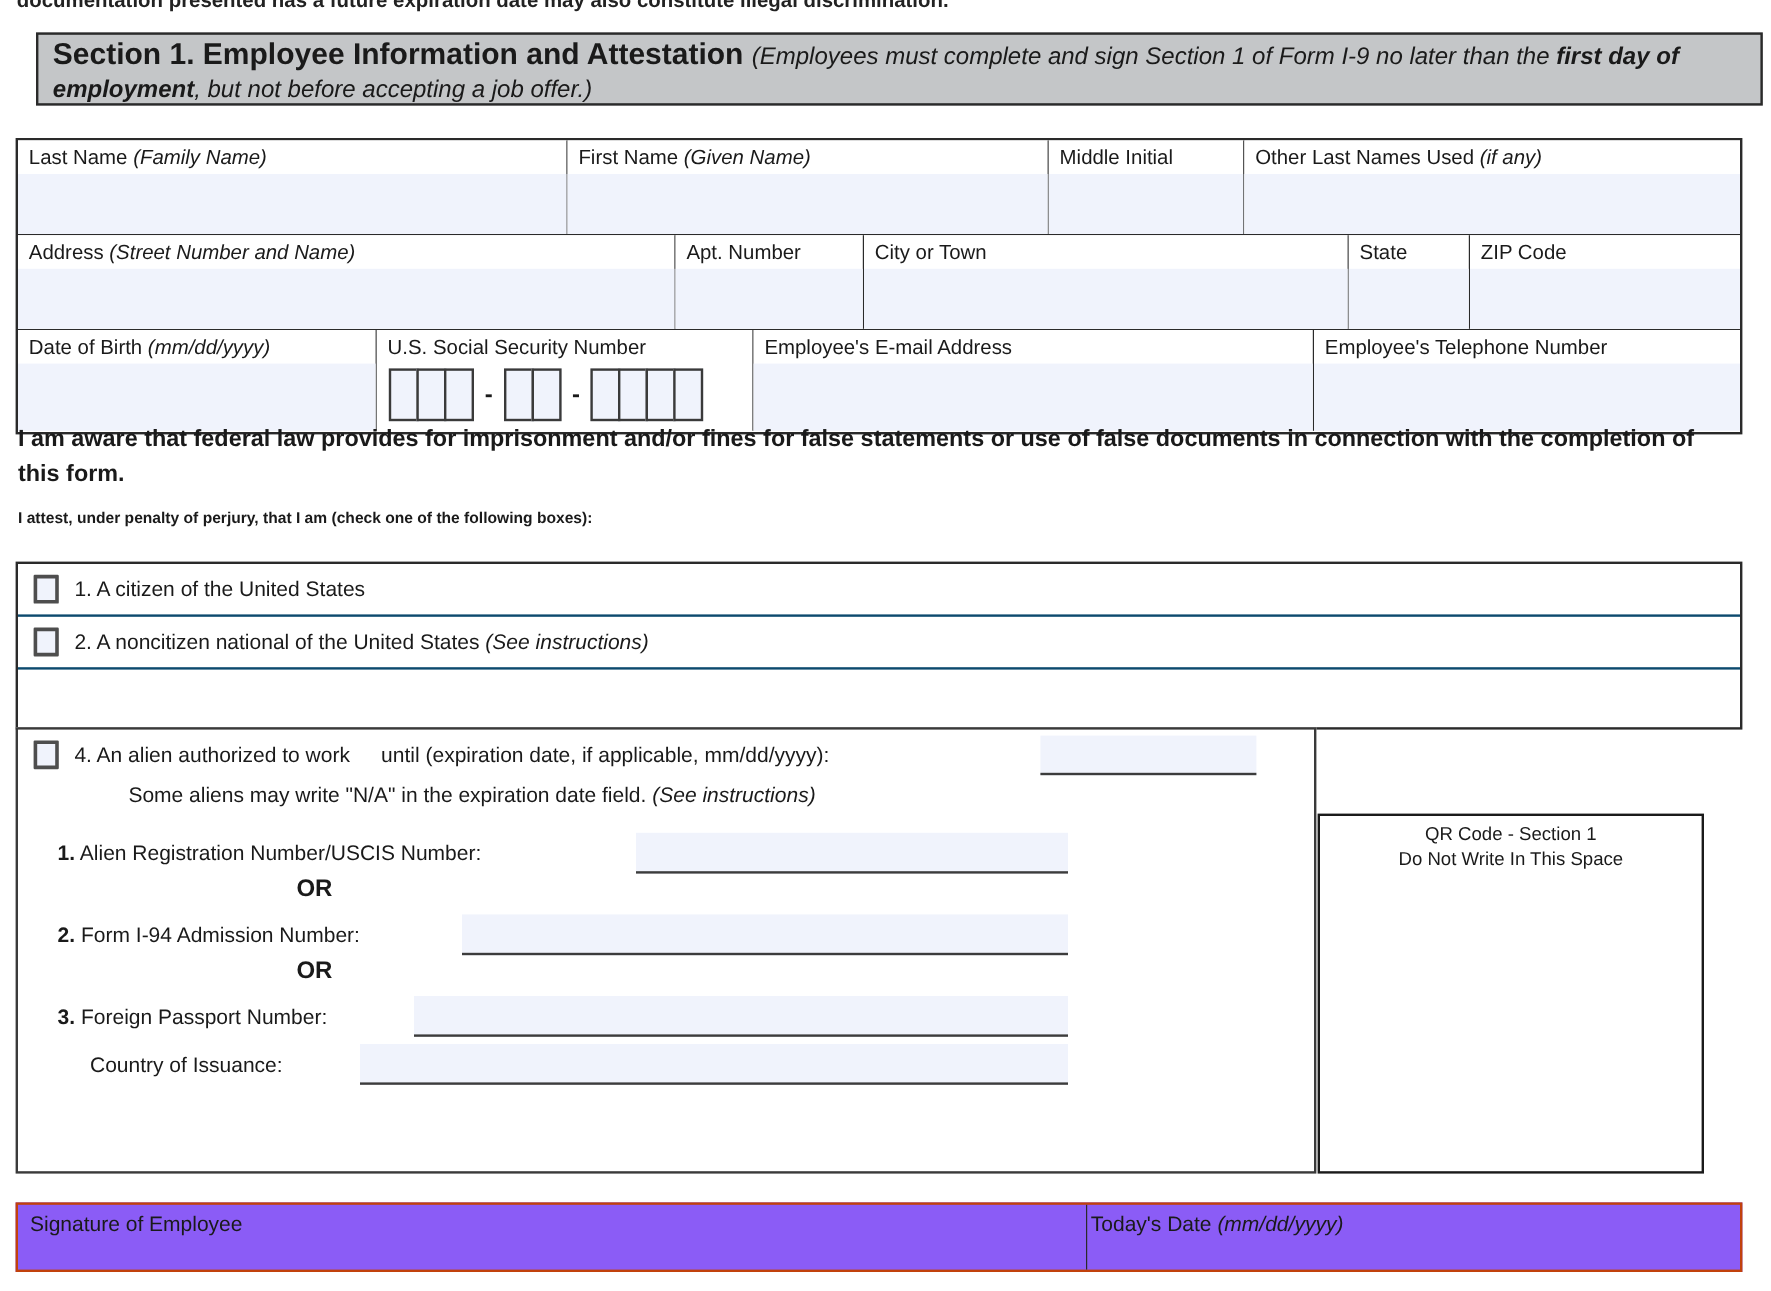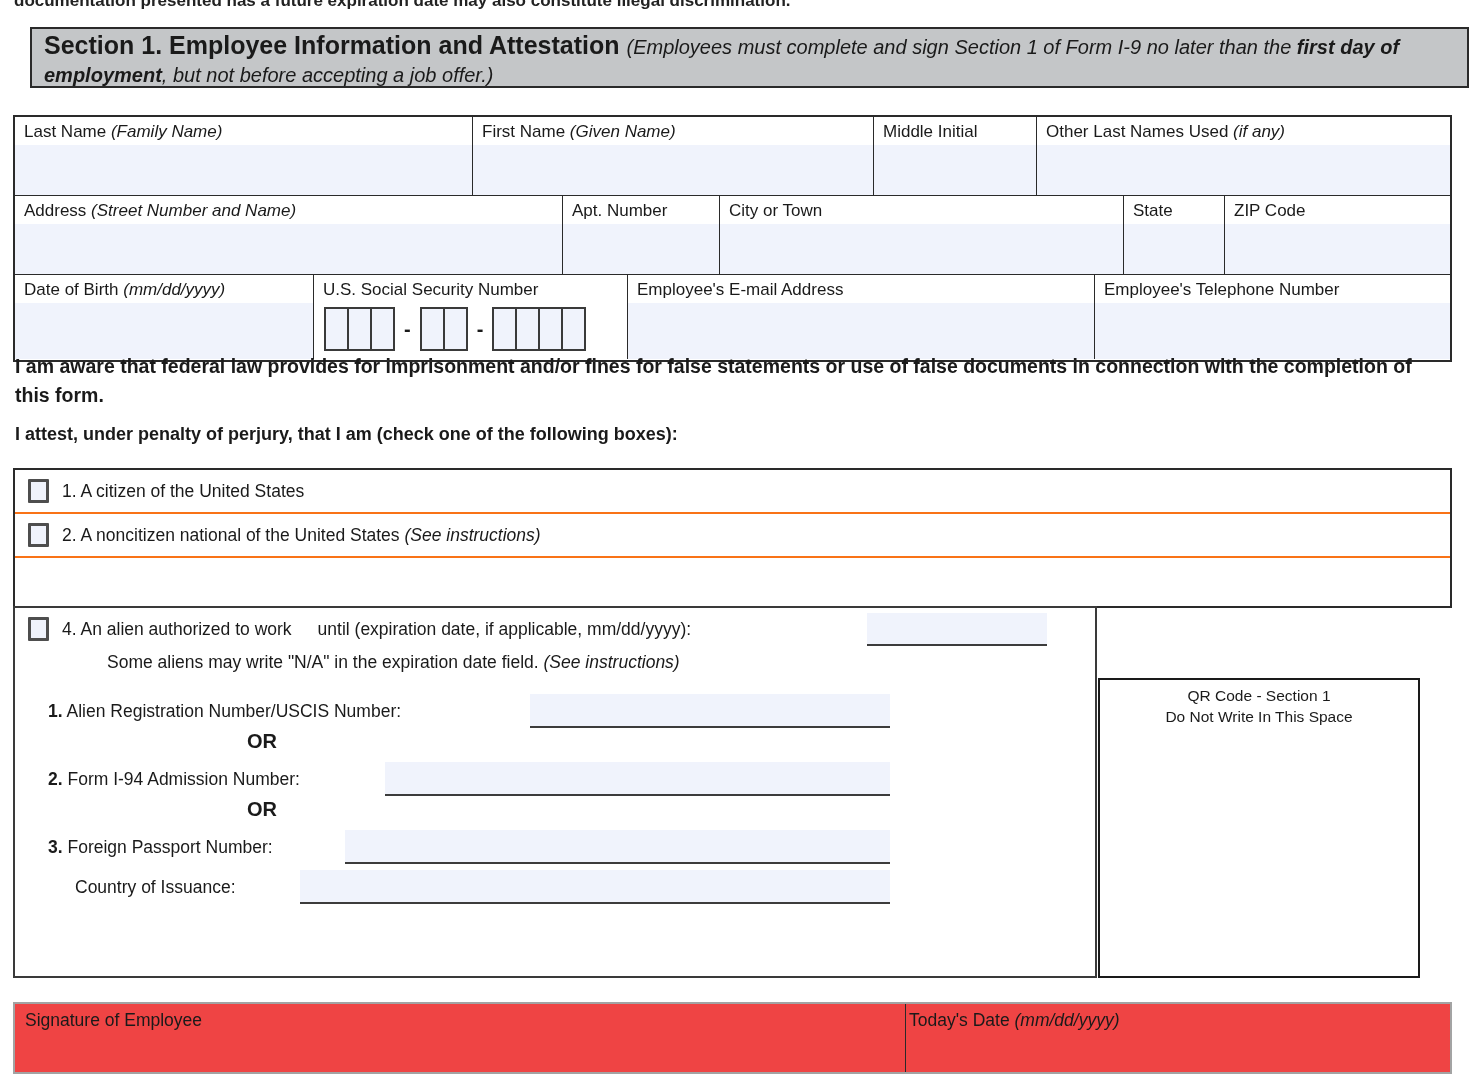--- a/index.html
+++ b/index.html
@@ -51,32 +51,32 @@
   .ssn-row{display:flex;align-items:flex-end;padding:0 0 0 10px;height:48px;}
   .ssn-box{width:25px;height:44px;border:2px solid #3a3a3a;background:var(--field);margin-right:-2px;}
   .ssn-dash{font-size:20px;font-weight:bold;margin:0 9px 12px 11px;line-height:1;}
   
   .warn-para{
     position:absolute;top:352px;left:15px;width:1430px;
     font-size:19.5px;font-weight:bold;line-height:29px;
   }
   .attest-para{
     position:absolute;top:424px;left:15px;width:1430px;
-    font-size:18px;font--weight:bold;font-weight:bold;
+    font-size:13px;font--weight:bold;font-weight:bold;
   }
   
   .options-box{
     position:absolute;top:468px;left:13px;width:1439px;height:140px;
     border:2px solid #2a2a2a;background:#fff;
   }
   .opt-row{
     position:relative;display:flex;align-items:center;
     padding-left:13px;font-size:17.5px;
   }
-  .opt-row-1,.opt-row-2{height:44px;border-bottom:2px solid #f97316;}
+  .opt-row-1,.opt-row-2{height:44px;border-bottom:2px solid #0c4a6e;}
   .opt-row-3{height:44px;}
   .checkbox{
     width:21px;height:24px;flex:0 0 21px;
     border:3px solid #4e4e4e;background:var(--field);margin-right:13px;border-radius:1px;
   }
   .opt-label i{font-style:italic;}
   .paren-gap{margin-left:28px;}
   .uline-field{
     background:var(--field);border-bottom:2px solid #3c3c3c;
   }
@@ -107,22 +107,22 @@
   .country-row{height:40px;}
   .country-label{left:60px;margin-top:24px;}
   
   .qr-box{
     position:absolute;top:678px;left:1098px;width:322px;height:300px;
     border:2px solid #1a1a1a;background:#fff;text-align:center;
     font-size:15.5px;line-height:21px;padding-top:5px;
   }
   
   .sign-row{
-    position:absolute;top:1002px;left:13px;width:1439px;height:72px;
-    border:2px solid #a3a3a3;display:grid;grid-template-columns:890px auto;background:#ef4444;
+    position:absolute;top:1002px;left:13px;width:1439px;height:58px;
+    border:2px solid #c2410c;display:grid;grid-template-columns:890px auto;background:#8b5cf6;
   }
   .sign-cell{padding:6px 0 0 10px;font-size:17.5px;}
   .sign-cell-2{border-left:1.5px solid #2a2a2a;padding-left:3px;}
   .sign-cell i{font-style:italic;}
 </style>
 </head>
 <body>
 
 <div class="page">
 

